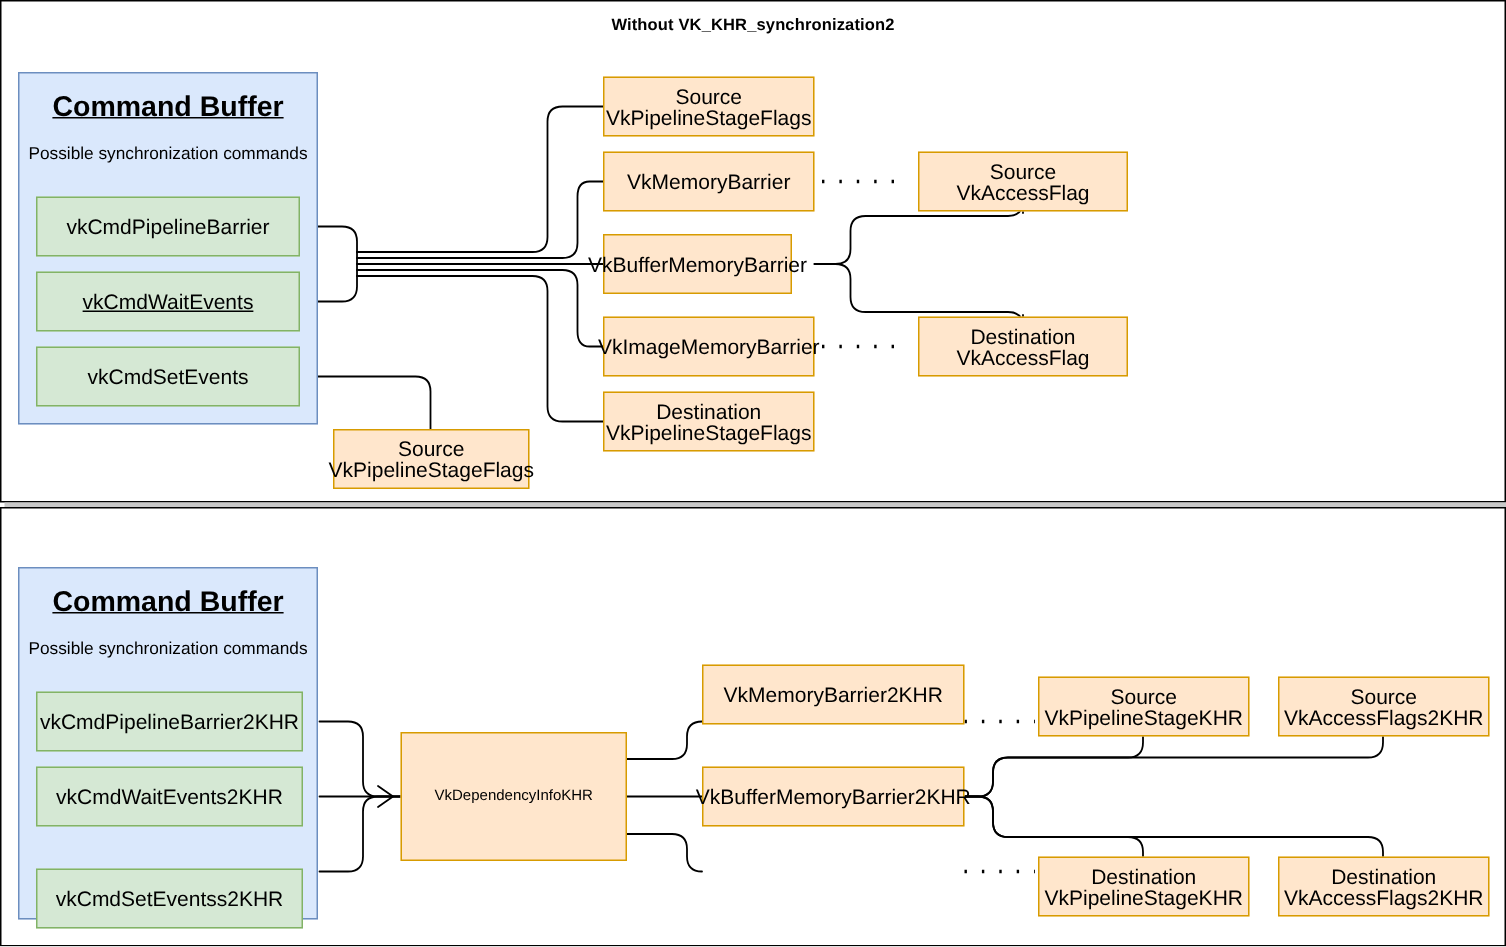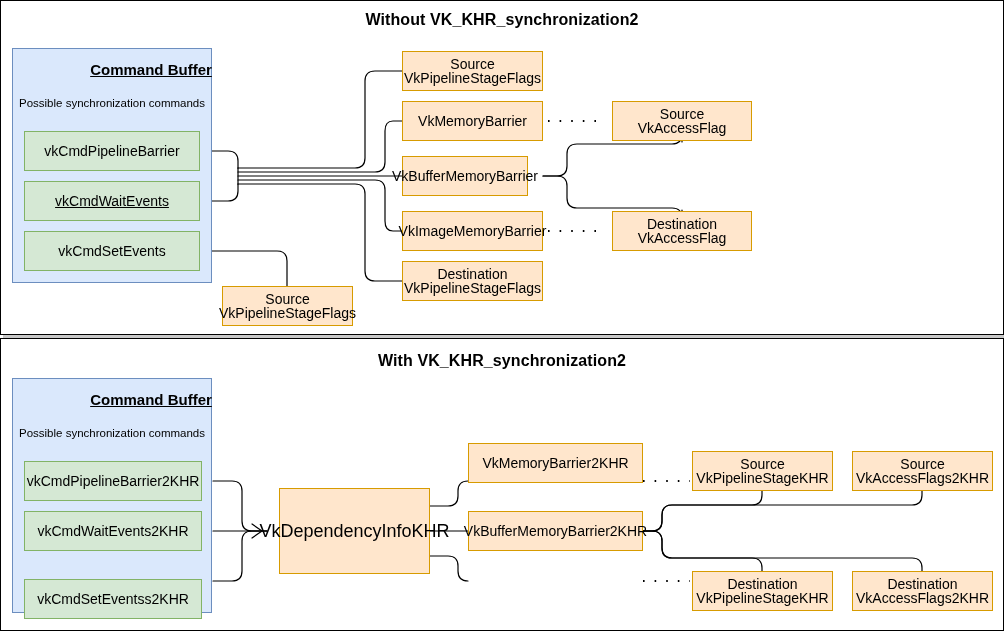--- a/index.html
+++ b/index.html
@@ -25,21 +25,21 @@
   }
   .page-shadow {
     position: absolute;
     background: #c8c8c8;
     pointer-events: none;
   }
 
   .title {
     position: absolute;
     font-weight: bold;
-    font-size: 16px;
+    font-size: 11px;
     color: #000000;
     text-align: center;
     white-space: nowrap;
     letter-spacing: 0.1px;
   }
 
   
   .node {
     position: absolute;
     box-sizing: border-box;
@@ -64,26 +64,25 @@
   }
   .box-blue {
     background: #dae8fc;
     border: 1.4px solid #6c8ebf;
     z-index: 2;
   }
 
   .cb-title {
     position: absolute;
     font-weight: bold;
-    font-size: 15px;
+    font-size: 19px;
     text-decoration: underline;
     text-align: center;
     color: #000000;
     z-index: 3;
-    margin-left: 39px;
   }
   .cb-sub {
     position: absolute;
     font-size: 11.5px;
     line-height: 14px;
     text-align: center;
     color: #000000;
     z-index: 3;
   }
 
@@ -207,40 +206,39 @@
 
   <div class="node box-orange" style="left:612px; top:101px; width:140px; height:40px; flex-direction:column;">
     <span>Source</span>
     <span>VkAccessFlag</span>
   </div>
   <div class="node box-orange" style="left:612px; top:211px; width:140px; height:40px; flex-direction:column;">
     <span>Destination</span>
     <span>VkAccessFlag</span>
   </div>
 
-  <div class="title" style="left:0px; top:352px; width:1004px;">With VK_KHR_synchronization2</div>
 
   <div class="node box-blue" style="left:12px; top:378px; width:200px; height:235px;"></div>
   <div class="cb-title" style="left:12px; top:391px; width:200px;">Command Buffer</div>
   <div class="cb-sub" style="left:12px; top:426px; width:200px;">
     <span>Possible synchronization</span>
     <span>commands</span>
   </div>
 
   <div class="node box-green" style="left:24px; top:461px; width:178px; height:40px;">
     <span>vkCmdPipelineBarrier2KHR</span>
   </div>
   <div class="node box-green" style="left:24px; top:511px; width:178px; height:40px;">
     <span>vkCmdWaitEvents2KHR</span>
   </div>
   <div class="node box-green" style="left:24px; top:579px; width:178px; height:40px;">
     <span>vkCmdSetEventss2KHR</span>
   </div>
 
-  <div class="node box-orange" style="left:267px; top:488px; width:151px; height:86px; font-size:18px;margin-left:12px;">
+  <div class="node box-orange" style="left:267px; top:488px; width:151px; height:86px; font-size:10px;">
     <span>VkDependencyInfoKHR</span>
   </div>
 
   <div class="node box-orange" style="left:468px; top:443px; width:175px; height:40px;">
     <span>VkMemoryBarrier2KHR</span>
   </div>
   <div class="node box-orange" style="left:468px; top:511px; width:175px; height:40px;">
     <span>VkBufferMemoryBarrier2KHR</span>
   </div>
 

